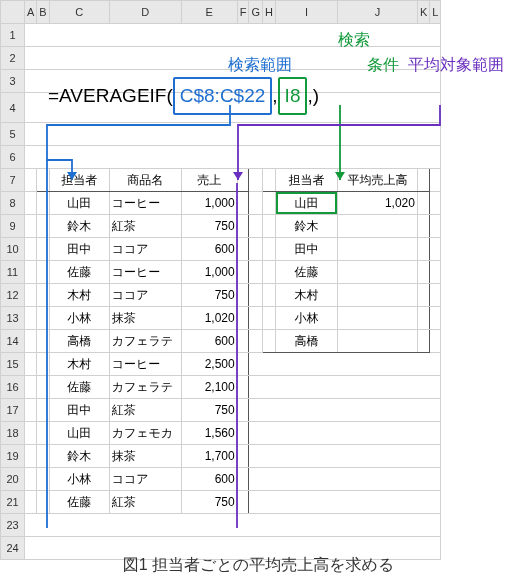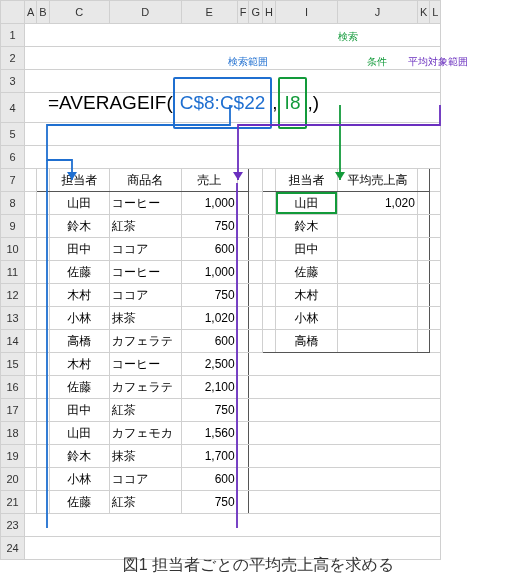--- a/index.html
+++ b/index.html
@@ -73,33 +73,33 @@
     top: 77px;
     font-size: 19px;
     font-family: "Arial", sans-serif;
     white-space: nowrap;
     display: flex;
     align-items: center;
   }
   .formula span { display: inline-block; }
   .fx-box {
     border: 2px solid;
-    padding: 13px 5px;
+    padding: 6px 5px;
     border-radius: 2px;
     font-family: "Arial", sans-serif;
     text-align: center;
   }
   .fx-blue   { color: #1f6fd0; border-color: #1f6fd0; }
   .fx-green  { color: #129a3a; border-color: #129a3a; }
   .fx-purple { color: #6a2fbf; border-color: #6a2fbf; }
   .fx-plain  { color: #000; }
 
   .labels {
     position: absolute;
-    font-size: 10px;
+    font-size: 16px;
     white-space: nowrap;
   }
   .lbl-blue   { color: #1f6fd0; }
   .lbl-green  { color: #129a3a; }
   .lbl-purple { color: #6a2fbf; }
 
   
   svg.overlay {
     position: absolute;
     left: 0; top: 0;

